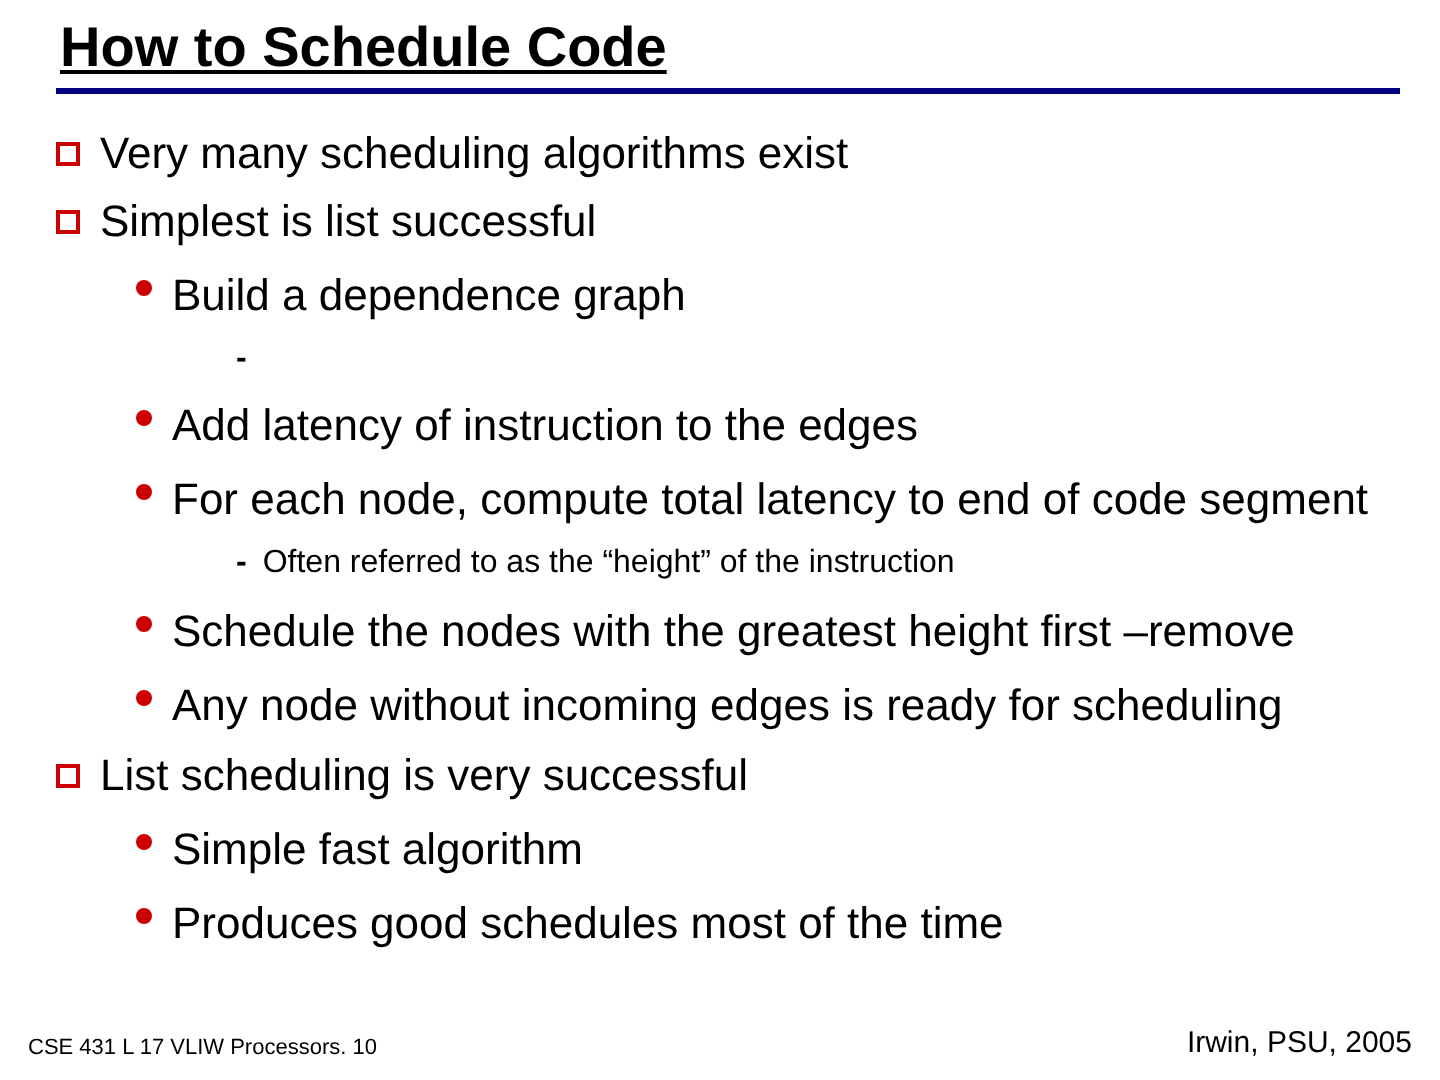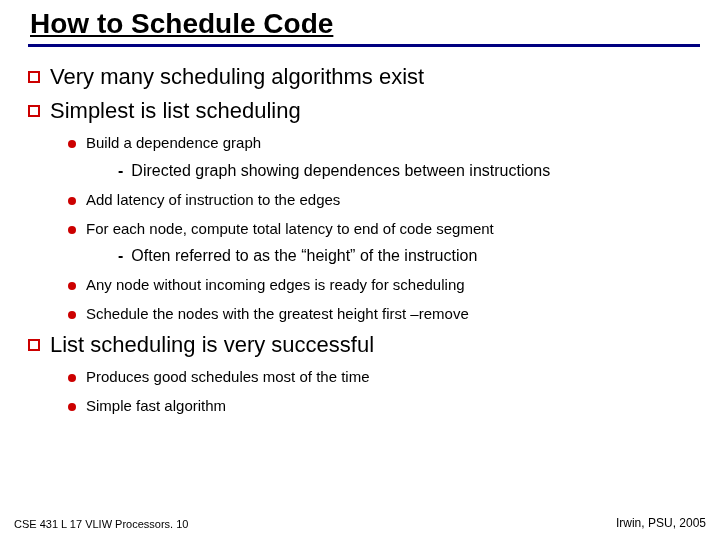--- a/index.html
+++ b/index.html
@@ -68,21 +68,21 @@
   .lvl2 .bullet {
     flex: 0 0 auto;
     width: 8px;
     height: 8px;
     border-radius: 50%;
     background: #cc0000;
     margin-top: 6px;
     margin-right: 10px;
   }
   .lvl2 .text {
-    font-size: 15px;
+    font-size: 22px;
     line-height: 1.25;
   }
   .lvl3 {
     display: flex;
     align-items: flex-start;
     margin-left: 90px;
     margin-top: 8px;
     margin-bottom: 2px;
   }
   .lvl3 .bullet {
@@ -100,90 +100,89 @@
     position: absolute;
     bottom: 10px;
     left: 14px;
     font-size: 11px;
     text-align: center;
   }
   .footer-right {
     position: absolute;
     bottom: 10px;
     right: 14px;
-    font-size: 12px;
+    font-size: 15px;
   }
 </style>
 </head>
 <body>
 
 <div class="slide">
   <div class="title">How to Schedule Code</div>
   <div class="title-underline"></div>
 
   <div class="content">
 
     <div class="lvl1">
       <span class="bullet"></span>
       <span class="text">Very many scheduling algorithms exist</span>
     </div>
 
     <div class="lvl1">
       <span class="bullet"></span>
-      <span class="text">Simplest is list scheduling</span>
+      <span class="text">Simplest is list successful</span>
     </div>
 
     <div class="lvl2">
       <span class="bullet"></span>
       <span class="text">Build a dependence graph</span>
     </div>
 
     <div class="lvl3">
       <span class="bullet">-</span>
-      <span class="text">Directed graph showing dependences between instructions</span>
     </div>
 
     <div class="lvl2">
       <span class="bullet"></span>
       <span class="text">Add latency of instruction to the edges</span>
     </div>
 
     <div class="lvl2">
       <span class="bullet"></span>
       <span class="text">For each node, compute total latency to end of code segment</span>
     </div>
 
     <div class="lvl3">
       <span class="bullet">-</span>
       <span class="text">Often referred to as the “height” of the instruction</span>
     </div>
 
     <div class="lvl2">
       <span class="bullet"></span>
-      <span class="text">Any node without incoming edges is ready for scheduling</span>
+      <span class="text">Schedule the nodes with the greatest height first –remove</span>
     </div>
 
     <div class="lvl2">
       <span class="bullet"></span>
-      <span class="text">Schedule the nodes with the greatest height first –remove</span>
+      <span class="text">Any node without incoming edges is ready for scheduling</span>
     </div>
 
     <div class="lvl1">
       <span class="bullet"></span>
       <span class="text">List scheduling is very successful</span>
     </div>
 
 
     <div class="lvl2">
       <span class="bullet"></span>
-      <span class="text">Produces good schedules most of the time</span>
+      <span class="text">Simple fast algorithm</span>
     </div>
 
     <div class="lvl2">
       <span class="bullet"></span>
-      <span class="text">Simple fast algorithm</span>
+      <span class="text">Produces good schedules most of the time</span>
     </div>
 
   </div>
 
   <div class="footer-left">CSE 431  L 17 VLIW Processors. 10</div>
   <div class="footer-right">Irwin, PSU, 2005</div>
 </div>
 
 </body></html>

